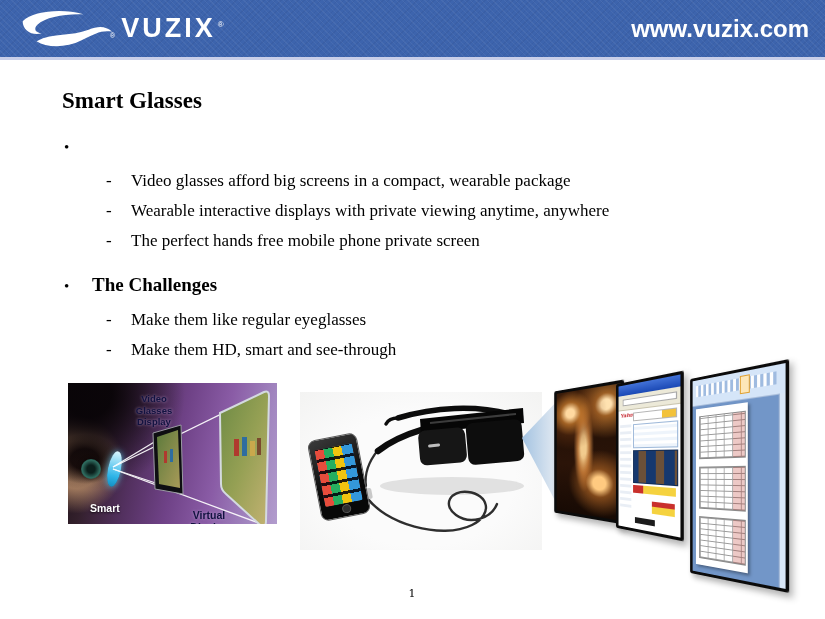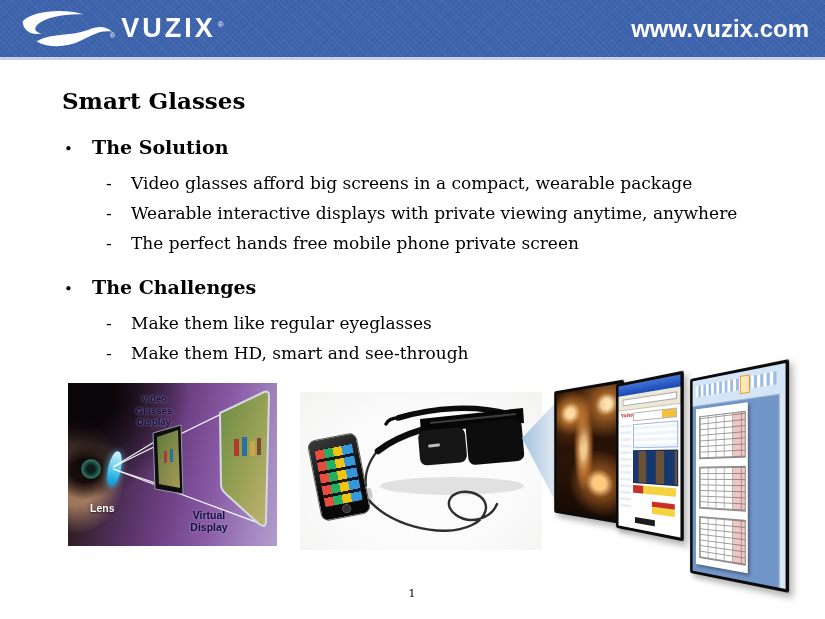--- a/index.html
+++ b/index.html
@@ -25,32 +25,32 @@
   .wordmark{
     color:#fff;font-family:"Liberation Sans",sans-serif;font-weight:bold;
     font-size:27px;letter-spacing:3px;line-height:1;
   }
   .brand-reg{color:#fff;font-size:8px;font-family:"Liberation Sans",sans-serif;vertical-align:top;margin:-8px 0 0 2px;display:inline-block;}
   .website{
     color:#fff;font-family:"Liberation Sans",sans-serif;font-weight:bold;
     font-size:24px;margin-right:16px;
   }
   
-  .main{position:absolute;left:0;top:60px;width:747px;}
+  .main{position:absolute;left:0;top:60px;width:747px;font-family:Liberation Serif, serif;}
   .slide-title{margin:26px 0 0 62px;font-size:23px;font-weight:bold;line-height:30px;}
   .section{margin:19px 0 0 64px;}
   .section.second{margin-top:17px;}
   .sec-head{display:flex;align-items:baseline;font-size:19px;font-weight:bold;line-height:24px;}
   .sec-bullet{width:28px;font-size:15px;font-weight:normal;}
   .sec-items{margin:7px 0 0 42px;padding:0;list-style:none;}
   .sec-items li{display:flex;font-size:17px;line-height:30px;}
   .dash{width:25px;}
   
   .fig-optics{
-    position:absolute;left:68px;top:383px;width:209px;height:163px;overflow:hidden;
+    position:absolute;left:68px;top:383px;width:209px;height:141px;overflow:hidden;
     background-image:
       radial-gradient(circle at 10% 8%, rgba(8,4,7,0.95) 0 10%, rgba(8,4,7,0) 42%),
       radial-gradient(ellipse 24% 26% at 8% 54%, rgba(22,10,9,0.95) 0 28%, rgba(22,10,9,0) 68%),
       radial-gradient(ellipse 32% 48% at 4% 58%, rgba(196,150,110,0.75) 0 35%, rgba(196,150,110,0) 72%),
       linear-gradient(102deg,#1b1016 0%,#33202c 16%,#52305e 34%,#6f4287 52%,#8a5ca6 70%,#a287c0 88%,#b29ccd 100%);
   }
   .iris{position:absolute;left:13px;top:76px;width:20px;height:20px;border-radius:50%;
     background:radial-gradient(circle,#0b201c 0 28%,#2e6b5e 62%,#14332c 100%);
     box-shadow:0 0 4px rgba(0,0,0,0.6);}
   .lens-shape{position:absolute;left:40px;top:68px;width:13px;height:36px;border-radius:50%;
@@ -152,21 +152,20 @@
   </div>
   <div class="website">www.vuzix.com</div>
 </div>
 
 <div class="main">
   <h1 class="slide-title">Smart Glasses</h1>
 
   <div class="section">
     <div class="sec-head">
       <span class="sec-bullet">•</span>
-      <span>The Solution</span>
     </div>
     <ul class="sec-items">
       <li>
         <span class="dash">-</span>
         <span>Video glasses afford big screens in a compact, wearable package</span>
       </li>
       <li>
         <span class="dash">-</span>
         <span>Wearable interactive displays with private viewing anytime, anywhere</span>
       </li>
@@ -222,21 +221,21 @@
       <rect x="174" y="54" width="5" height="19" fill="#2e6da0"></rect>
       <rect x="182" y="58" width="5" height="15" fill="#c9a84c"></rect>
       <rect x="189" y="55" width="4" height="17" fill="#7a4a2e"></rect>
     </g>
     <polygon points="85,50 113,42 115,111 87,106" fill="#0e0e12" stroke="#9a9aa2" stroke-width="1"></polygon>
     <polygon points="89,54 110,47 112,105 91,101" fill="url(#gSmall)"></polygon>
     <rect x="96" y="68" width="3" height="12" fill="#b03a2e"></rect>
     <rect x="102" y="66" width="3" height="13" fill="#2e6da0"></rect>
   </svg>
   <div class="lbl lbl-vgd">Video Glasses Display</div>
-  <div class="lbl lbl-lens">Lens</div>
+  <div class="lbl lbl-lens">Smart</div>
   <div class="lbl lbl-vd">Virtual Display</div>
 </div>
 
 <div class="fig-photo">
   <svg width="242" height="158" viewBox="0 0 242 158">
     <ellipse cx="152" cy="94" rx="72" ry="9" fill="rgba(0,0,0,0.10)"></ellipse>
     <path d="M66,104 C84,132 142,148 172,133 C194,122 188,102 168,100 C150,98 142,113 156,123 C170,133 191,127 197,112" fill="none" stroke="#2e2e2e" stroke-width="2.4" stroke-linecap="round"></path>
     <path d="M78,58 C70,68 64,80 66,94" fill="none" stroke="#2e2e2e" stroke-width="2.2" stroke-linecap="round"></path>
     <rect x="57" y="97" width="15" height="11" rx="2" fill="#c9c9c9" transform="rotate(-11 64 102)"></rect>
     <path d="M210,22 C175,13 135,15 98,26" fill="none" stroke="#0c0c0c" stroke-width="5.5" stroke-linecap="round"></path>

